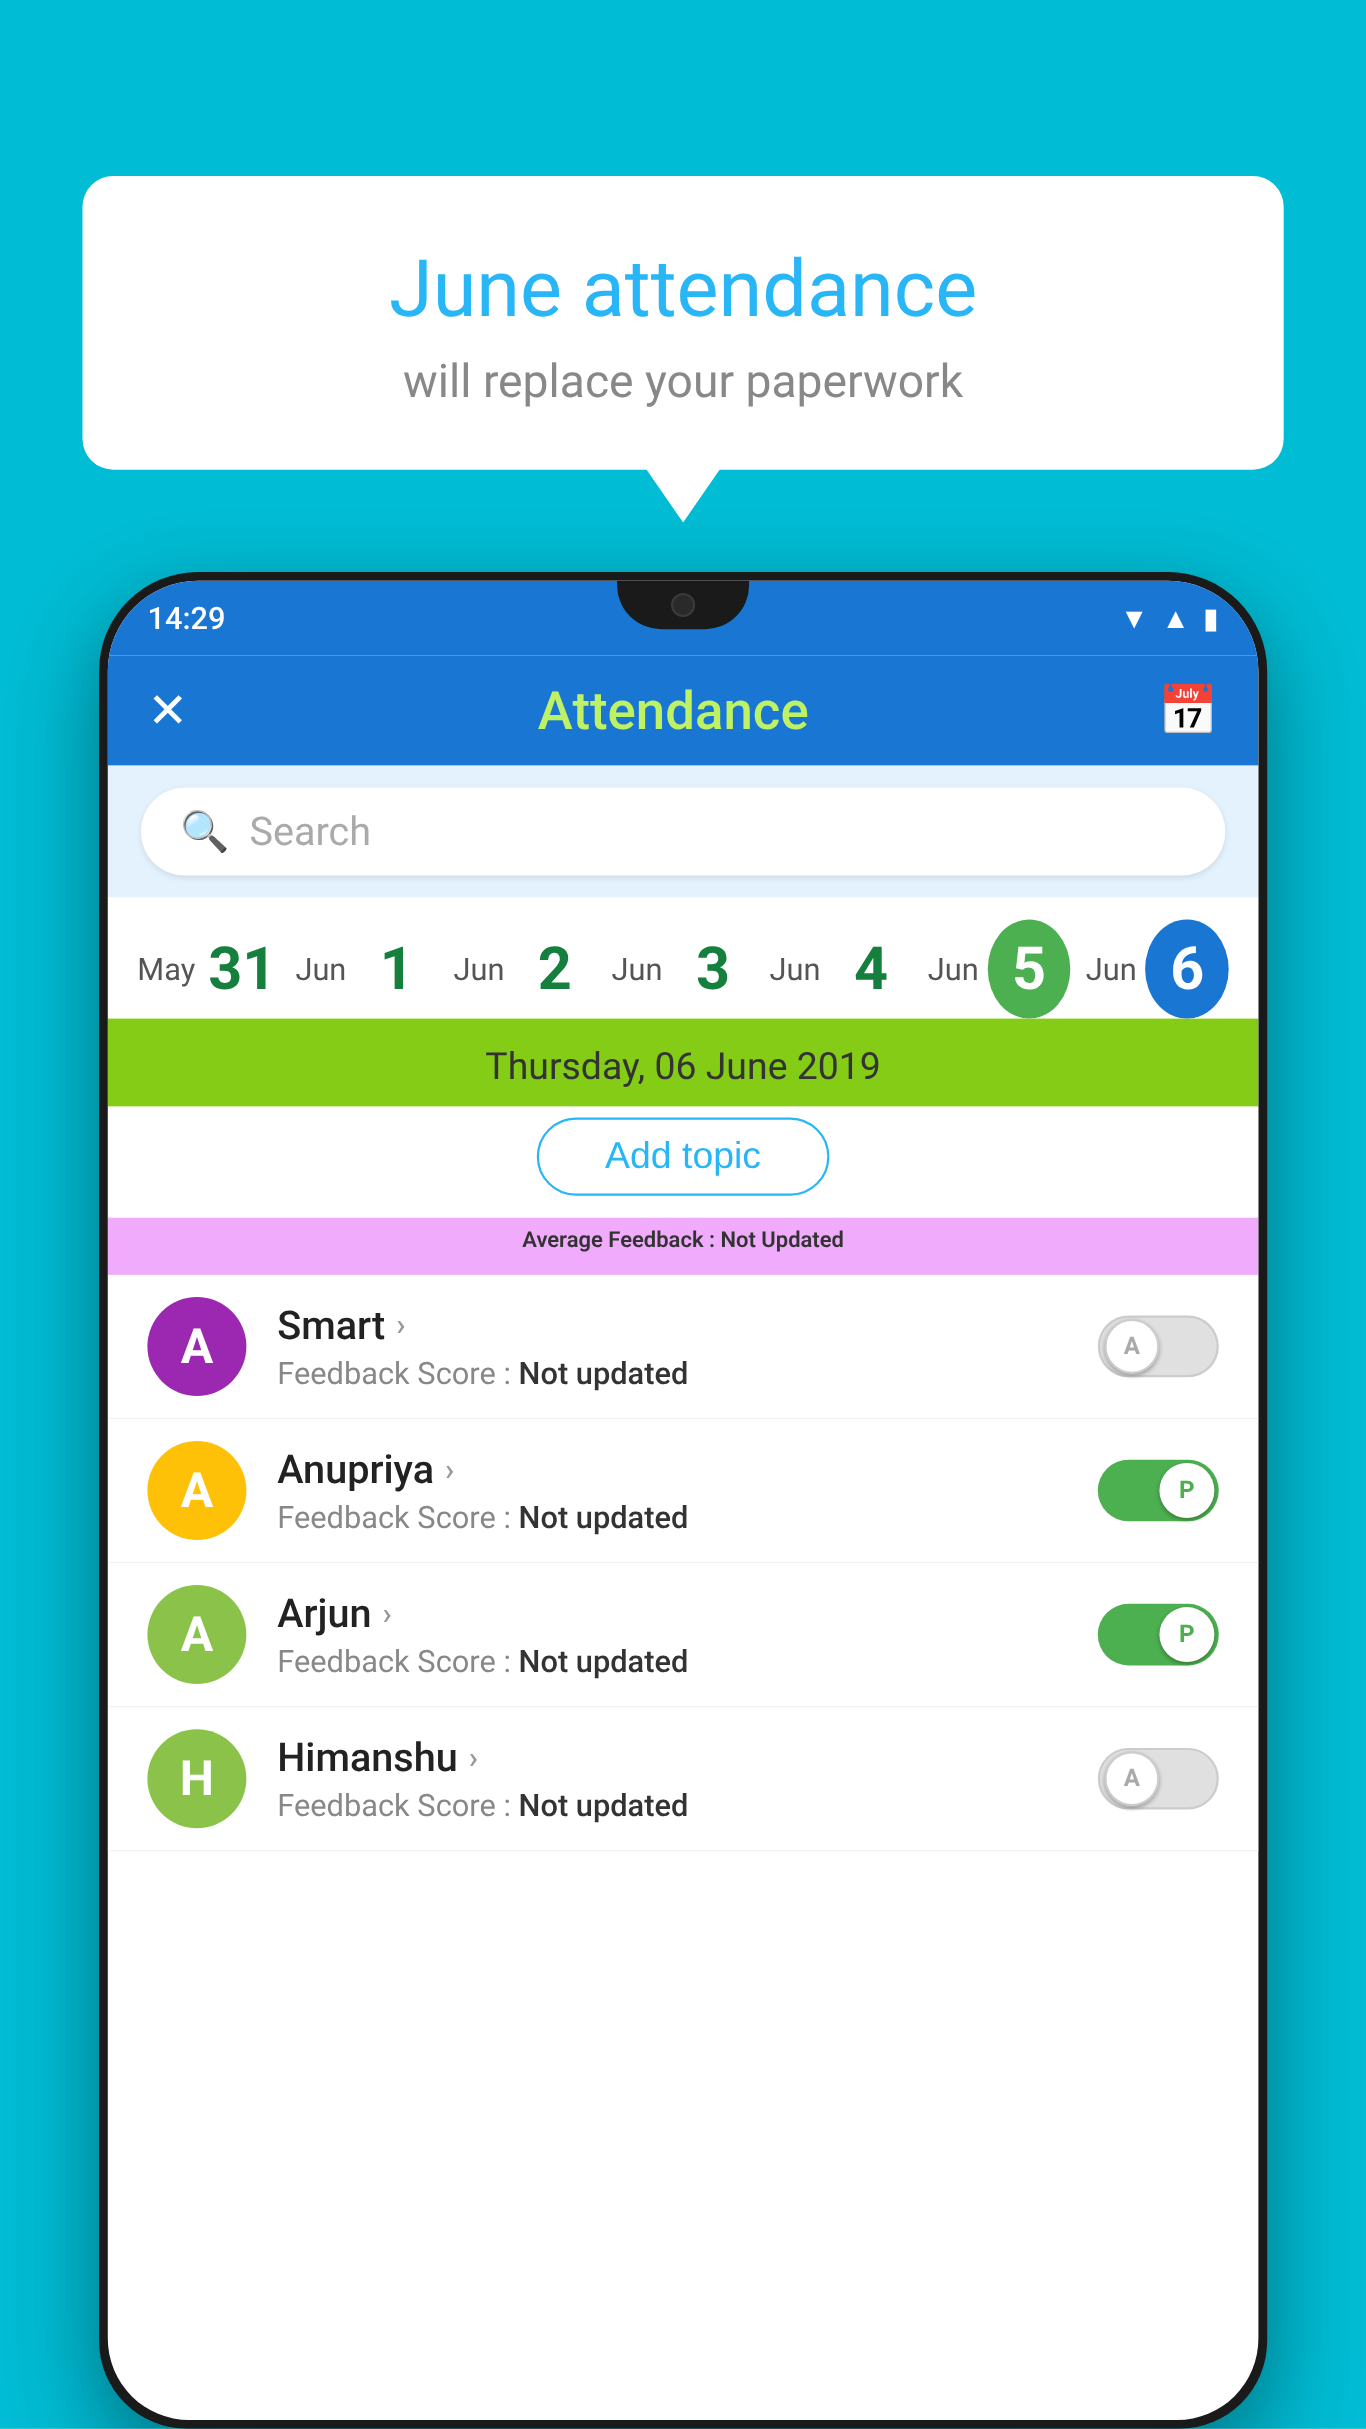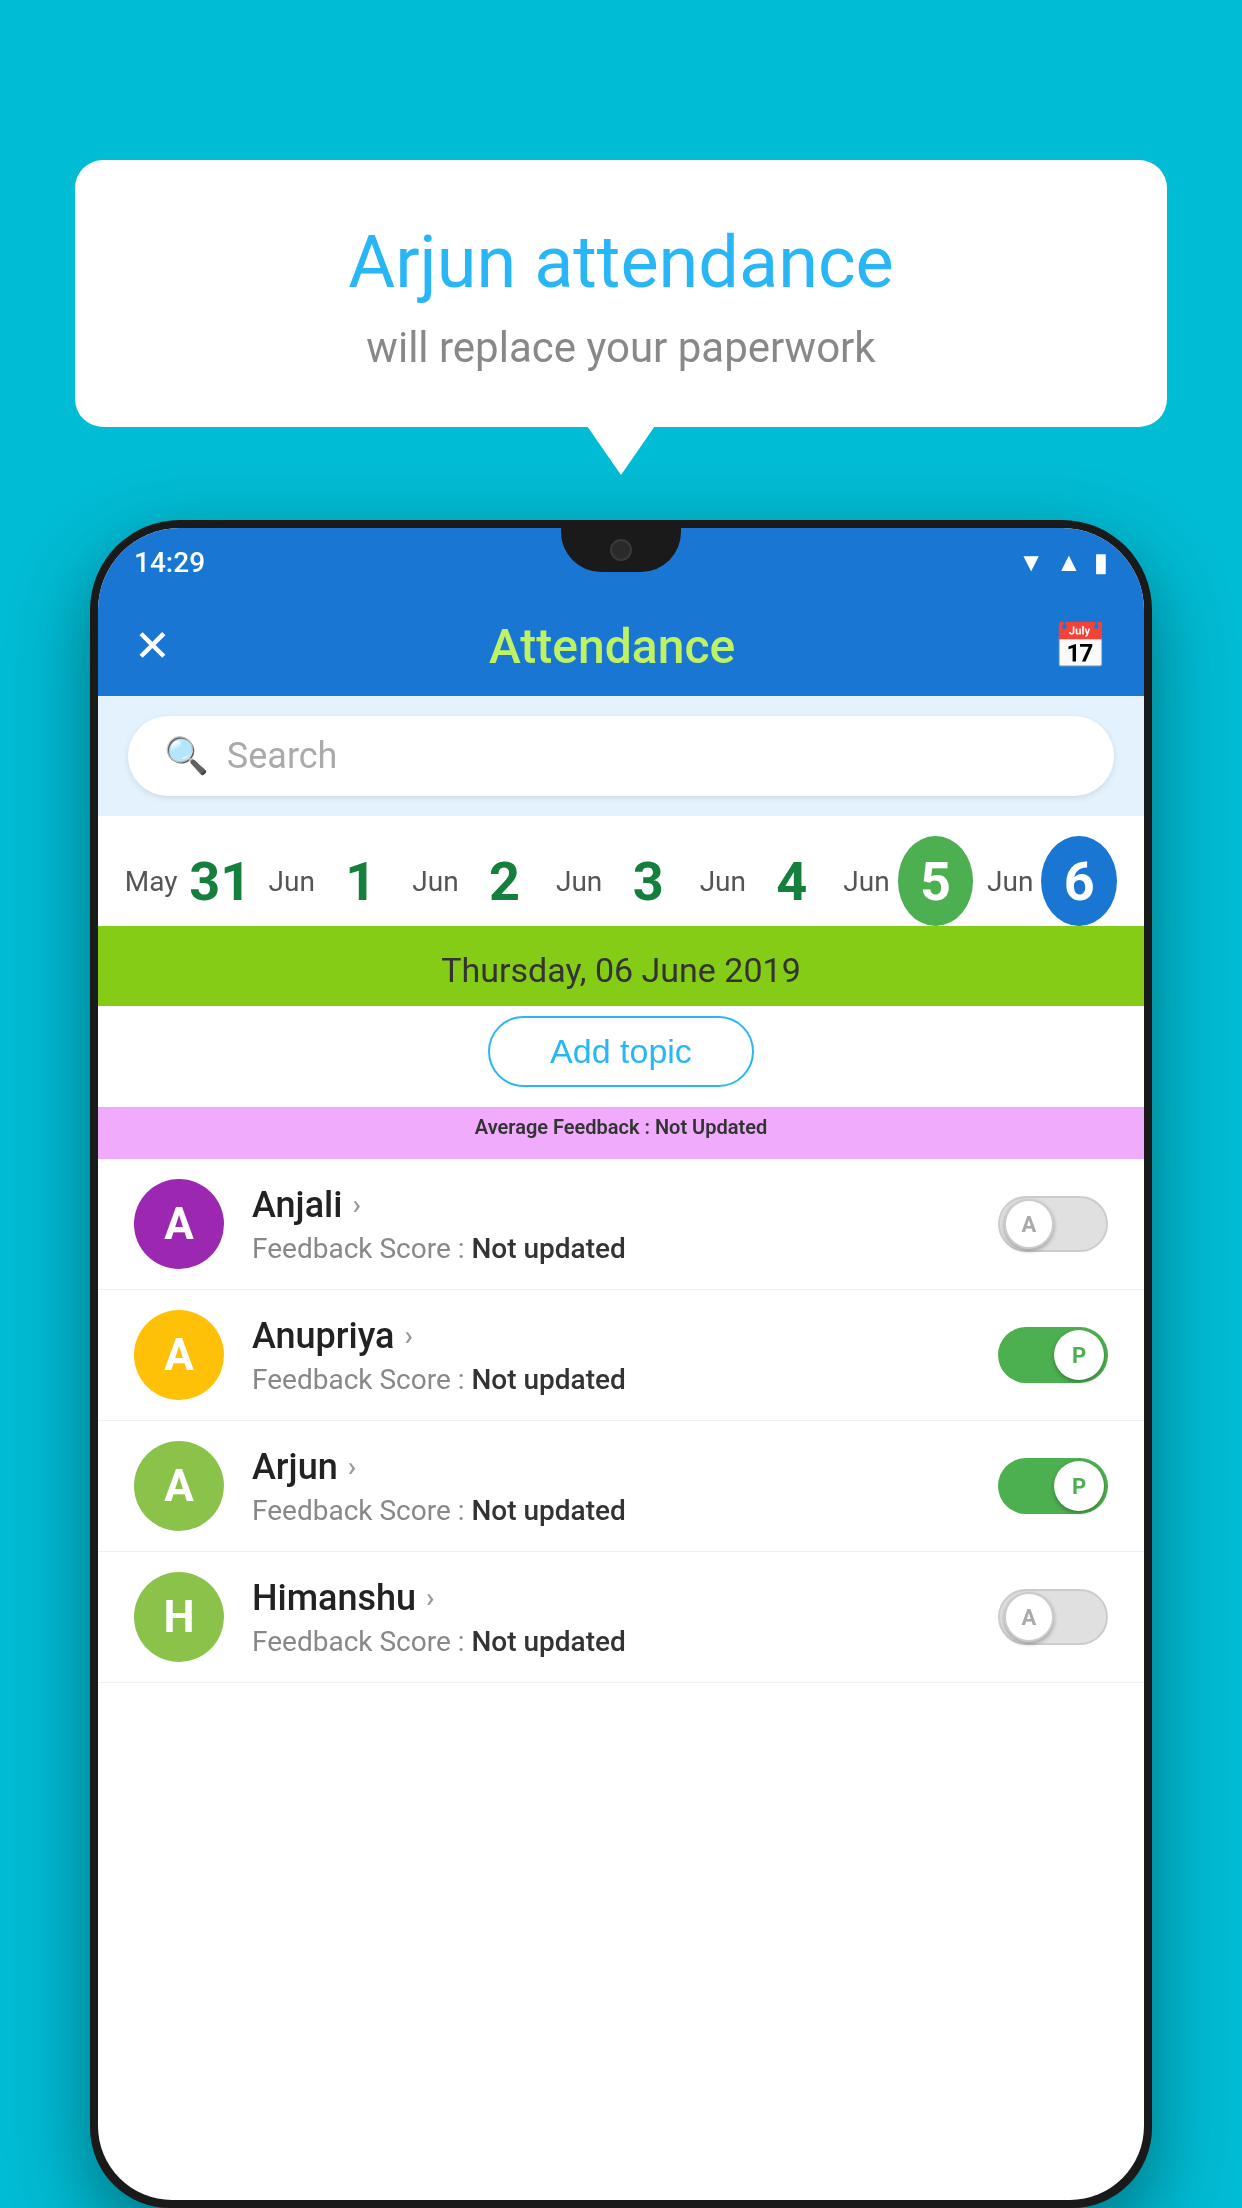--- a/index.html
+++ b/index.html
@@ -330,21 +330,21 @@
     }
     .toggle-knob.on {
       color: #4caf50;
     }
   </style>
 </head>
 <body>
 
 <div class="speech-bubble-container">
   <div class="speech-bubble">
-    <div class="speech-bubble-title">Arjun attendance</div>
+    <div class="speech-bubble-title">June attendance</div>
     <div class="speech-bubble-subtitle">will replace your paperwork</div>
   </div>
 </div>
 
 <div class="phone-frame">
   <div class="phone-inner">
 
     <div class="status-bar">
       <div class="notch">
         <div class="notch-camera"></div>
@@ -411,21 +411,21 @@
       <span>Average Feedback :</span>
       <span>Not Updated</span>
     </div>
 
     <div class="student-list">
 
       <div class="student-item">
         <div class="student-avatar" style="background-color:#9c27b0;">A</div>
         <div class="student-info">
           <div class="student-name">
-            <span>Anjali</span>
+            <span>Smart</span>
             <span class="chevron">›</span>
           </div>
           <div class="student-feedback">
             Feedback Score : <span>Not updated</span>
           </div>
         </div>
         <div class="toggle-container">
           <div class="toggle off">
             <div class="toggle-knob off">A</div>
           </div>

